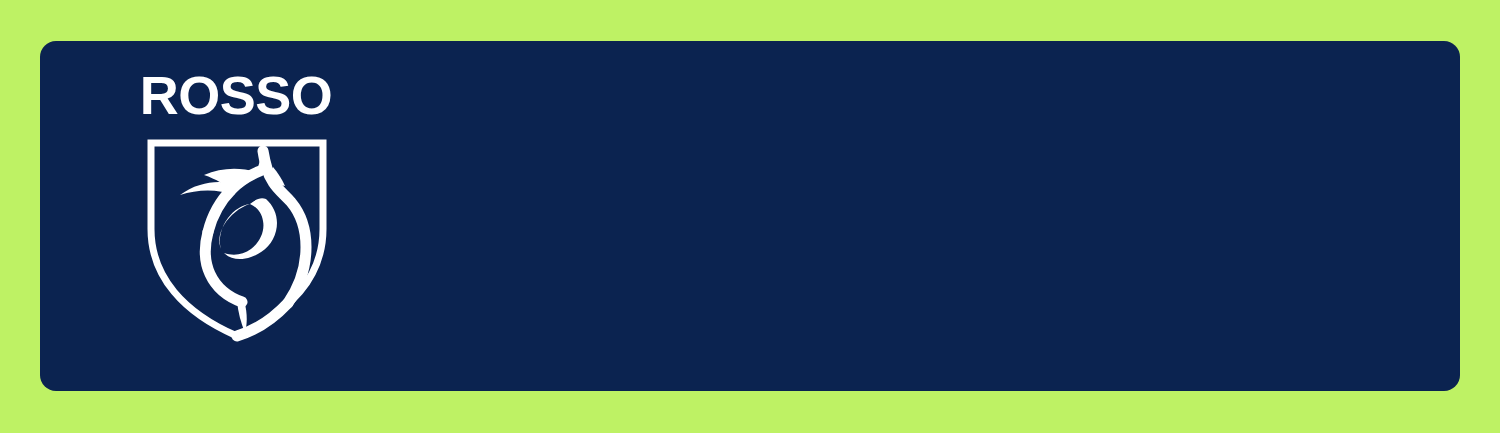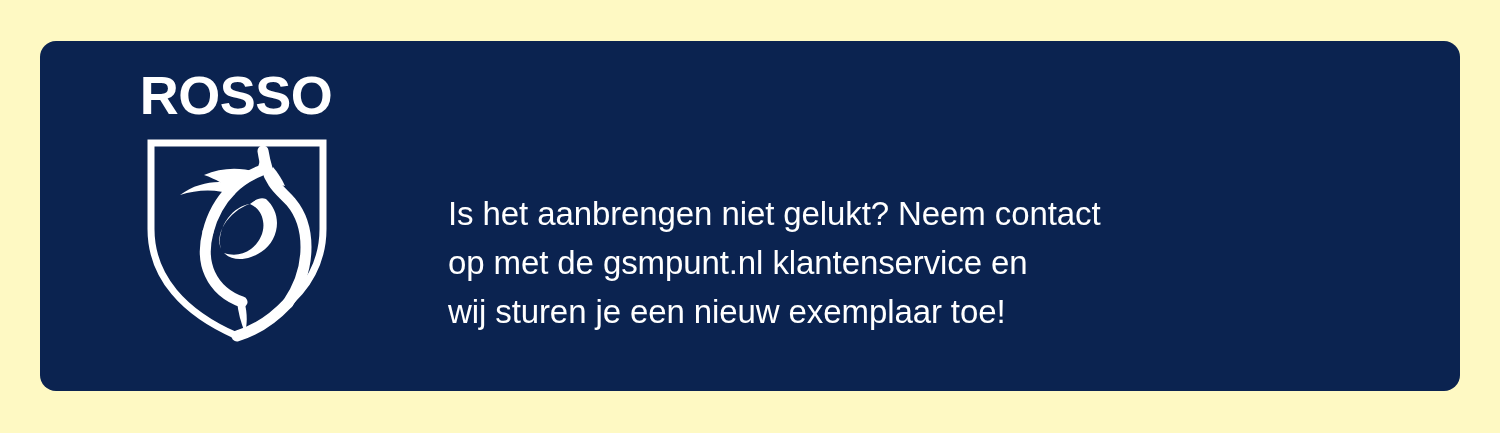--- a/index.html
+++ b/index.html
@@ -12,21 +12,21 @@
     height: 433px;
     overflow: hidden;
     font-family: "Liberation Sans", sans-serif;
     -webkit-font-smoothing: antialiased;
   }
 
   .stage {
     position: relative;
     width: 1500px;
     height: 433px;
-    background: #fef9c3;
+    background: #bef264;
   }
 
   
   .promo-card {
     position: absolute;
     left: 40px;
     top: 41px;
     width: 1420px;
     height: 350px;
     background: #0B2350;
@@ -167,21 +167,16 @@
                    C99 186 96 175 95 164" fill="#ffffff"></path>
 
           <path d="M146 166 C130 183 112 194 95 199" fill="none" stroke="#ffffff" stroke-width="11" stroke-linecap="round"></path>
         </svg>
       </div>
 
     </div>
 
     <div class="promo-text">
 
-      <div class="promo-body">
-        <span class="body-line">Is het aanbrengen niet gelukt? Neem contact</span>
-        <span class="body-line">op met de gsmpunt.nl klantenservice en</span>
-        <span class="body-line">wij sturen je een nieuw exemplaar toe!</span>
-      </div>
     </div>
 
   </div>
 </div>
 
 </body></html>

